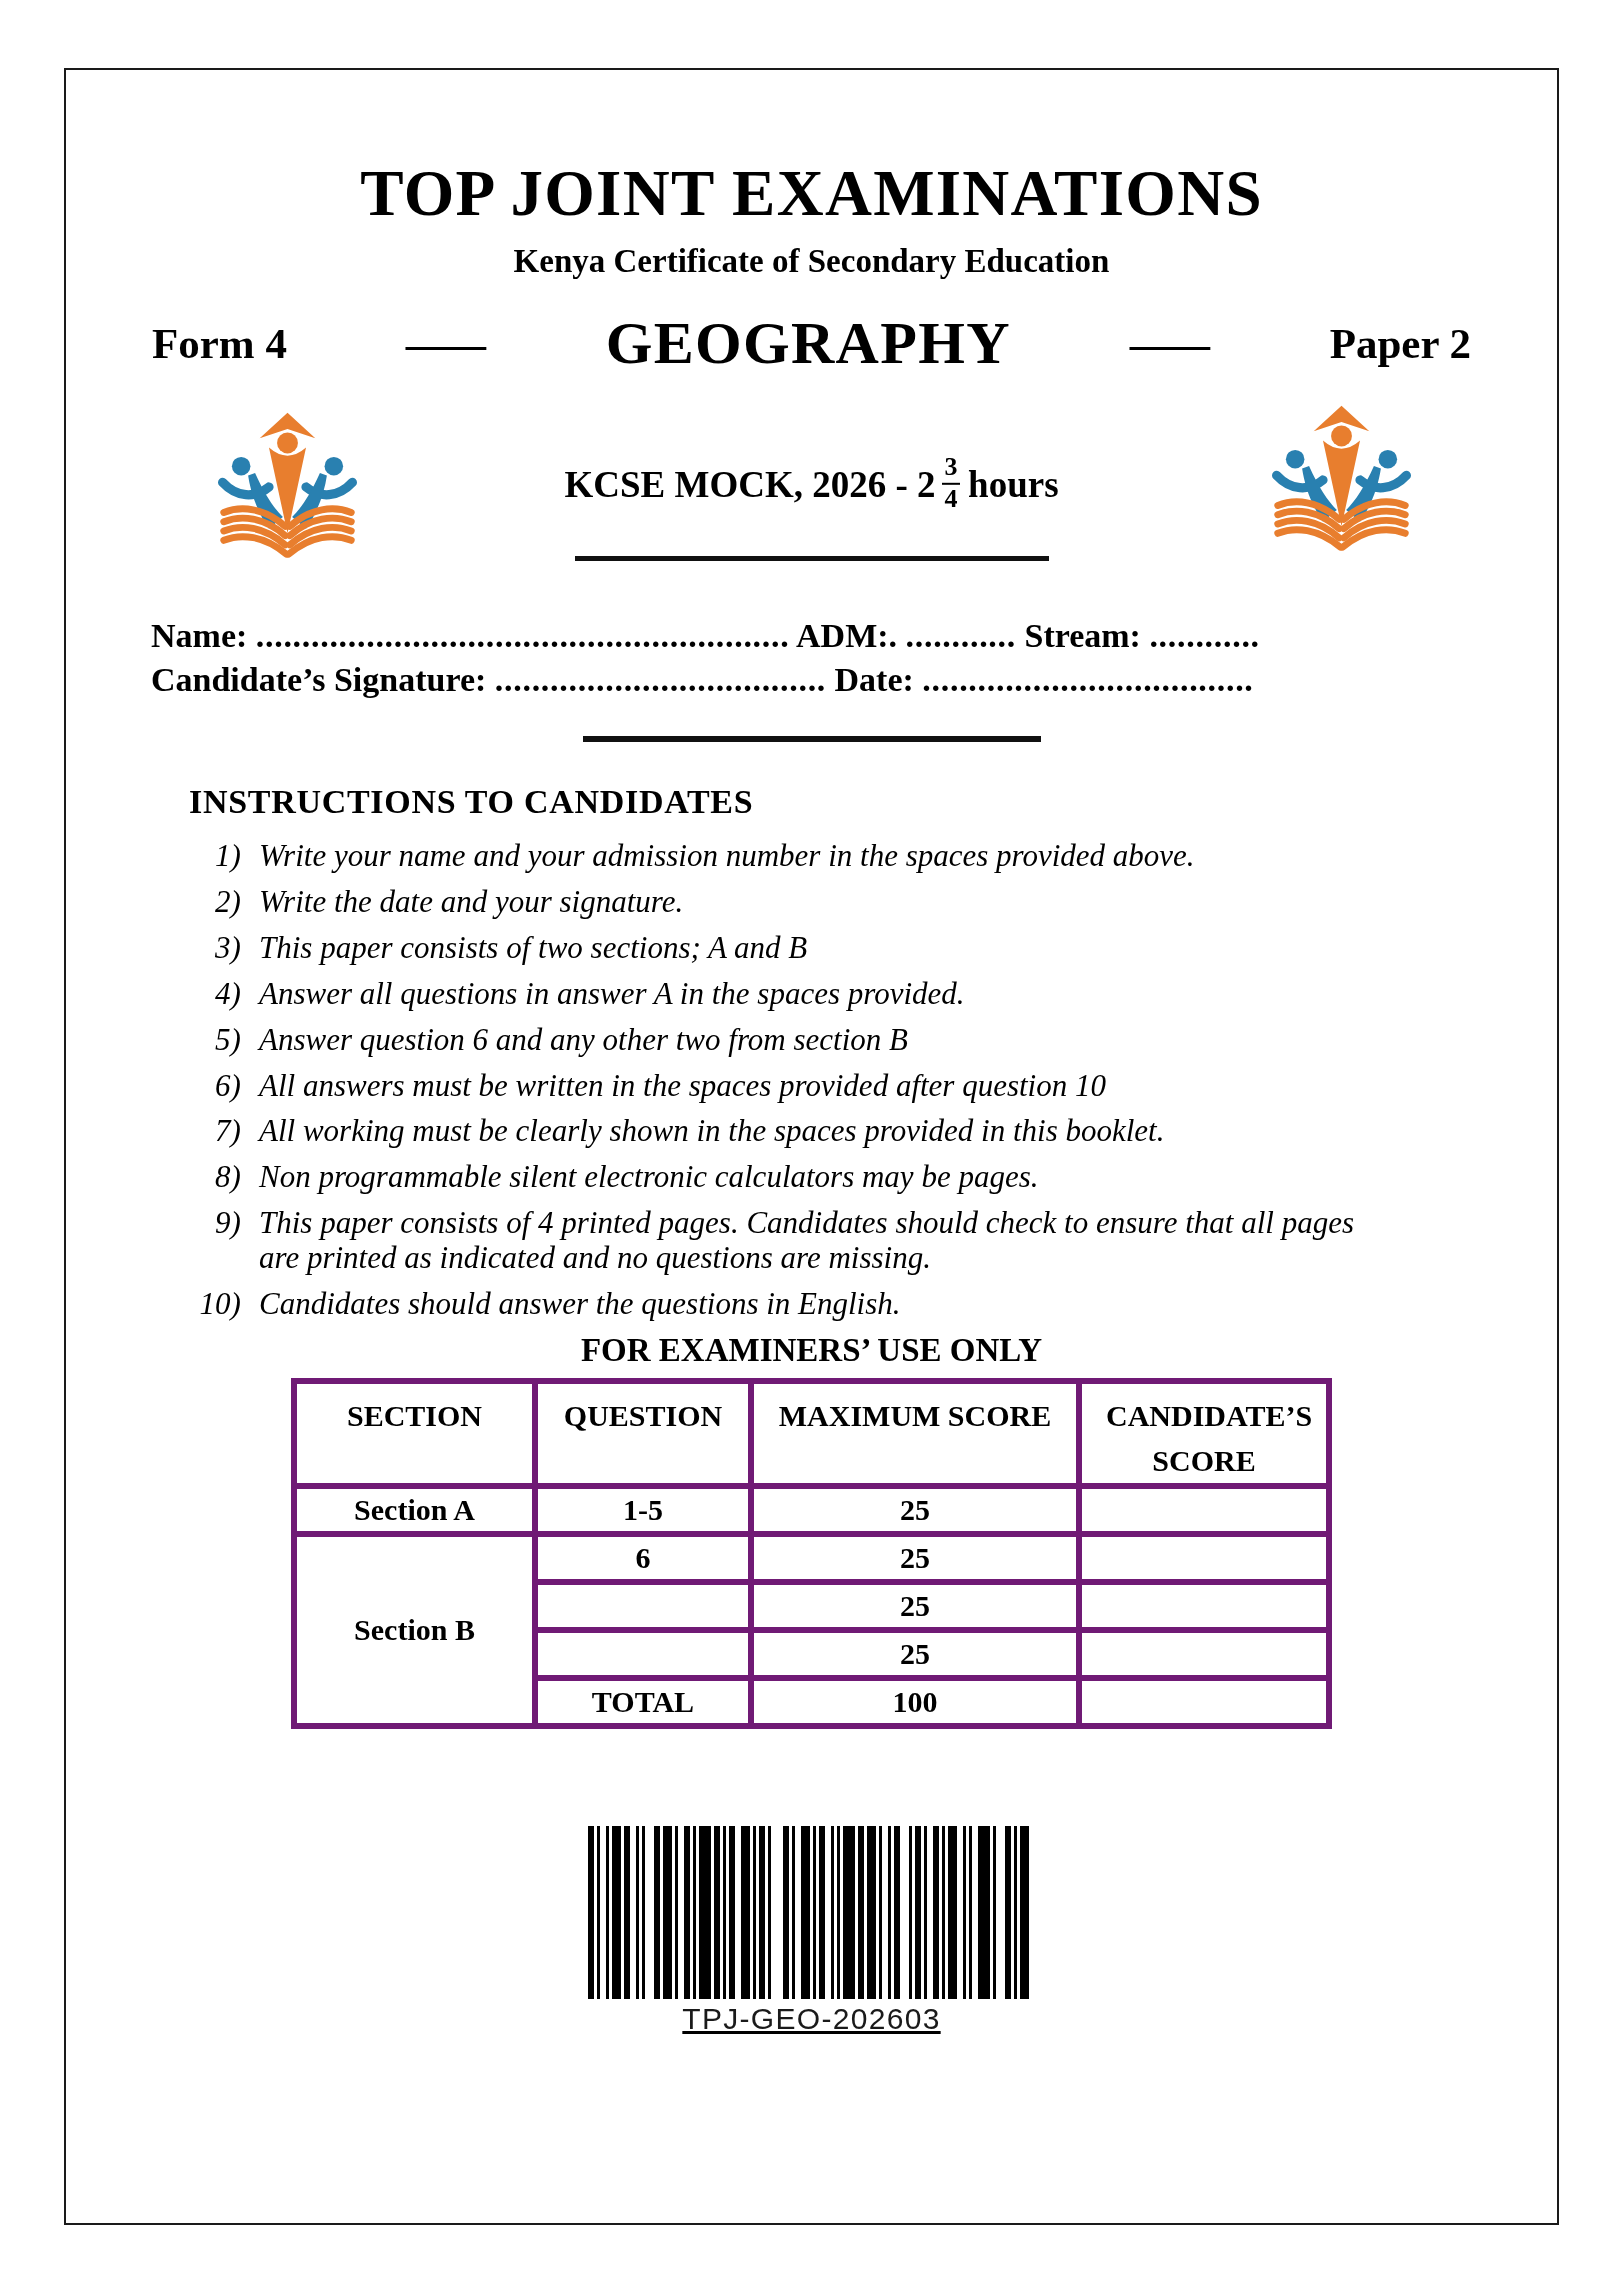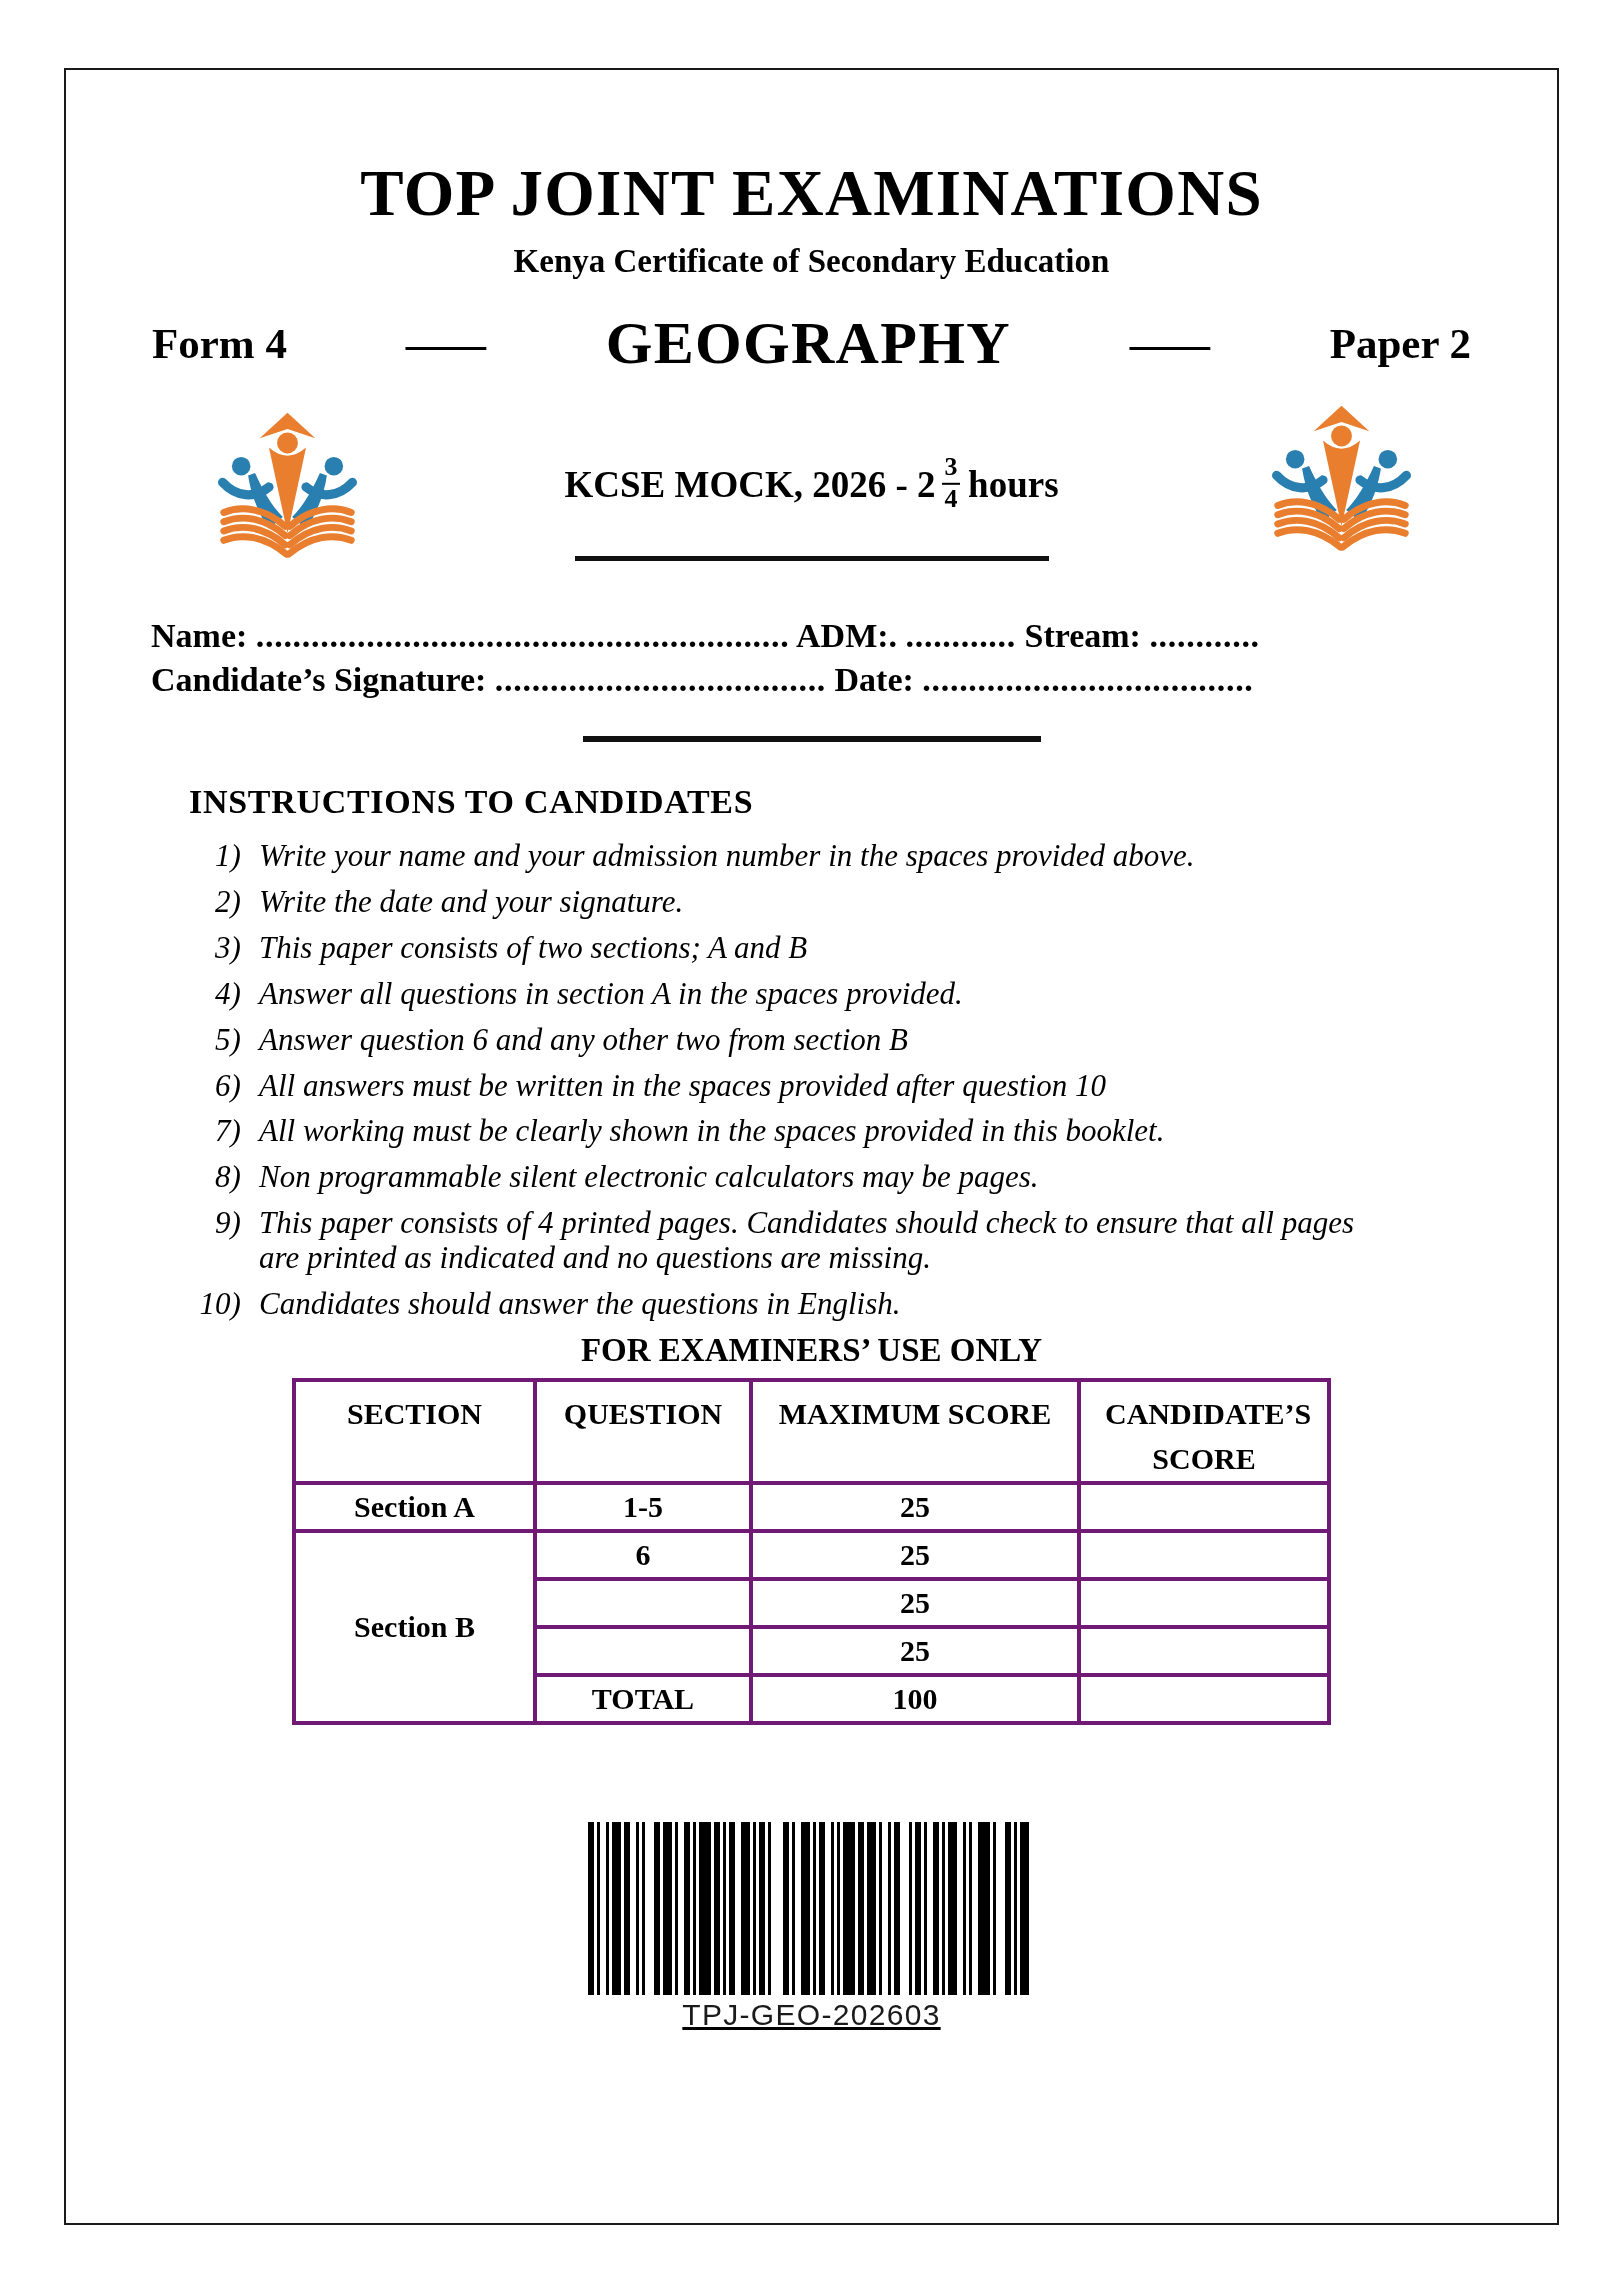--- a/index.html
+++ b/index.html
@@ -46,21 +46,21 @@
 
   .ins-heading{margin:41px 0 0 122px;font-size:34px;font-weight:bold;letter-spacing:0.7px;}
   .ins-list{margin:17px 0 0 127px;width:1256px;font-style:italic;font-size:31px;}
   .ins-item{display:flex;margin-bottom:10.5px;line-height:1.14;}
   .ins-num{flex:0 0 65px;text-align:right;padding-right:18.3px;box-sizing:border-box;}
   .ins-text{max-width:1112px;}
 
   .exam-heading{margin-top:3.9px;text-align:center;font-size:33px;font-weight:bold;}
   table.exam{margin:9.2px auto 0;border-collapse:collapse;width:1035px;
              font-size:30px;font-weight:bold;text-align:center;table-layout:fixed;}
-  table.exam th,table.exam td{border:4px solid #701a75;padding:0 24px;box-sizing:border-box;}
+  table.exam th,table.exam td{border:6px solid #701a75;padding:0 24px;box-sizing:border-box;}
   table.exam th{height:98px;vertical-align:top;padding-top:9.2px;line-height:1.5;}
   table.exam td{height:48px;}
   td.section-cell{font-size:30px;}
 
   .barcode-wrap{margin:97px auto 0;width:448px;text-decoration:underline;}
   .bars{display:flex;height:173px;}
   .bar{height:100%;}
   .bar.b{background:#000;}
   .bar.w{background:#fff;}
   .barcode-label{margin-top:2.6px;text-align:center;font-family:"Liberation Sans",sans-serif;
@@ -161,21 +161,21 @@
         <div class="ins-item">
           <span class="ins-num">2)</span>
           <span class="ins-text">Write the date and your signature.</span>
         </div>
         <div class="ins-item">
           <span class="ins-num">3)</span>
           <span class="ins-text">This paper consists of two sections; A and B</span>
         </div>
         <div class="ins-item">
           <span class="ins-num">4)</span>
-          <span class="ins-text">Answer all questions in section A in the spaces provided.</span>
+          <span class="ins-text">Answer all questions in answer A in the spaces provided.</span>
         </div>
         <div class="ins-item">
           <span class="ins-num">5)</span>
           <span class="ins-text">Answer question 6 and any other two from section B</span>
         </div>
         <div class="ins-item">
           <span class="ins-num">6)</span>
           <span class="ins-text">All answers must be written in the spaces provided after question 10</span>
         </div>
         <div class="ins-item">

